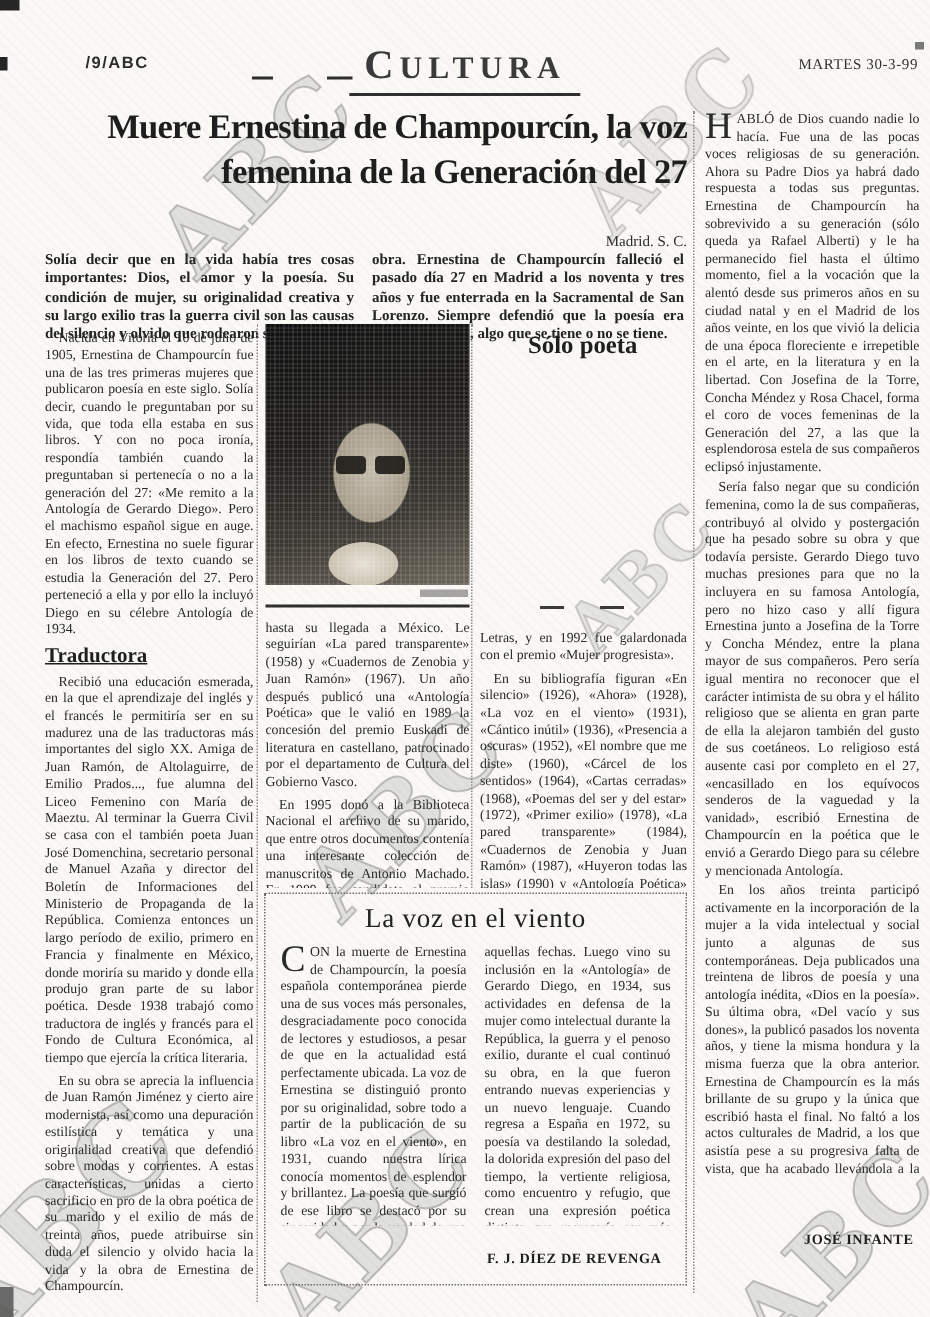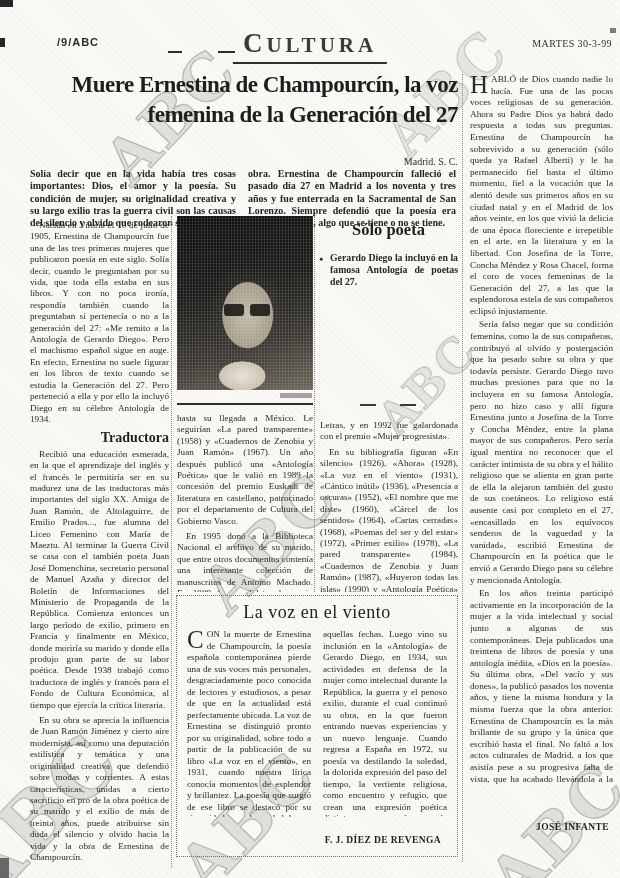--- a/index.html
+++ b/index.html
@@ -24,21 +24,21 @@
   
   .headline{left:30px;width:428px;text-align:right;font-weight:700;color:#1e1e1e;
     font-size:23px;line-height:29px;letter-spacing:-0.5px;}
   .subhead{left:28px;width:430px;text-align:center;font-weight:700;font-size:11px;letter-spacing:-0.1px;color:#222;}
   .dateline{left:330px;width:128px;text-align:right;font-size:10px;color:#2d2d2d;}
   
   .lead{font-size:10px;line-height:12.3px;font-weight:600;text-align:justify;color:#242424;}
   .bodycol{font-size:9.2px;line-height:11.4px;text-align:justify;color:#2a2a2a;overflow:hidden;}
   .bodycol p{margin:4px 0 2px 0;}
   .ind{text-indent:9px;}
-  .crosshead{text-align:right;font-weight:700;font-size:14px;margin:7px 0 5px 0 !important;color:#1f1f1f;}
+  .crosshead{text-align:left;font-weight:700;font-size:14px;margin:7px 0 5px 0 !important;color:#1f1f1f;text-decoration:underline;}
   .vrule{border-left:1px dotted #8a8a8a;width:0;}
   
   .photo{
     left:177px;top:216px;width:136px;height:174px;
     background:
       repeating-linear-gradient(90deg, rgba(250,249,245,0.10) 0 1px, transparent 1px 3px),
       repeating-linear-gradient(0deg, rgba(250,249,245,0.08) 0 1px, transparent 1px 3px),
       radial-gradient(ellipse 38px 24px at 48% 92%, #e6e1d4 0%, #c9c1b1 60%, rgba(0,0,0,0) 62%),
       radial-gradient(ellipse 43px 56px at 52% 57%, #c2baa9 0%, #a59b89 58%, rgba(0,0,0,0) 60%),
       radial-gradient(ellipse 60px 74px at 52% 54%, rgba(55,53,47,0.95) 0%, rgba(55,53,47,0) 64%),
@@ -124,21 +124,20 @@
   <div class="abs photo"></div>
   <div class="abs photo-credit"></div>
   <div class="abs photo-rule"></div>
   <div class="abs bodycol" style="left:177px;top:409px;width:136px;height:183px;">
     <p>hasta su llegada a México. Le seguirían «La pared transparente» (1958) y «Cuadernos de Zenobia y Juan Ramón» (1967). Un año después publicó una «Antología Poética» que le valió en 1989 la concesión del premio Euskadi de literatura en castellano, patrocinado por el departamento de Cultura del Gobierno Vasco.</p>
     <p class="ind">En 1995 donó a la Biblioteca Nacional el archivo de su marido, que entre otros documentos contenía una interesante colección de manuscritos de Antonio Machado. En 1989 fue candidata al premio Príncipe de Asturias de las</p>
   </div>
 
   <div class="abs solo-title">Sólo poeta</div>
   <ul class="abs solo-list">
-    <li>Gerardo Diego la incluyó en la famosa Antología de poetas del 27.</li>
   </ul>
   <div class="abs dashpair">
       <span></span>
       <span></span>
     </div>
   <div class="abs bodycol" style="left:320px;top:416px;width:138px;height:176px;">
     <p>Letras, y en 1992 fue galardonada con el premio «Mujer progresista».</p>
     <p class="ind">En su bibliografía figuran «En silencio» (1926), «Ahora» (1928), «La voz en el viento» (1931), «Cántico inútil» (1936), «Presencia a oscuras» (1952), «El nombre que me diste» (1960), «Cárcel de los sentidos» (1964), «Cartas cerradas» (1968), «Poemas del ser y del estar» (1972), «Primer exilio» (1978), «La pared transparente» (1984), «Cuadernos de Zenobia y Juan Ramón» (1987), «Huyeron todas las islas» (1990) y «Antología Poética» (1989).</p>
   </div>
 

